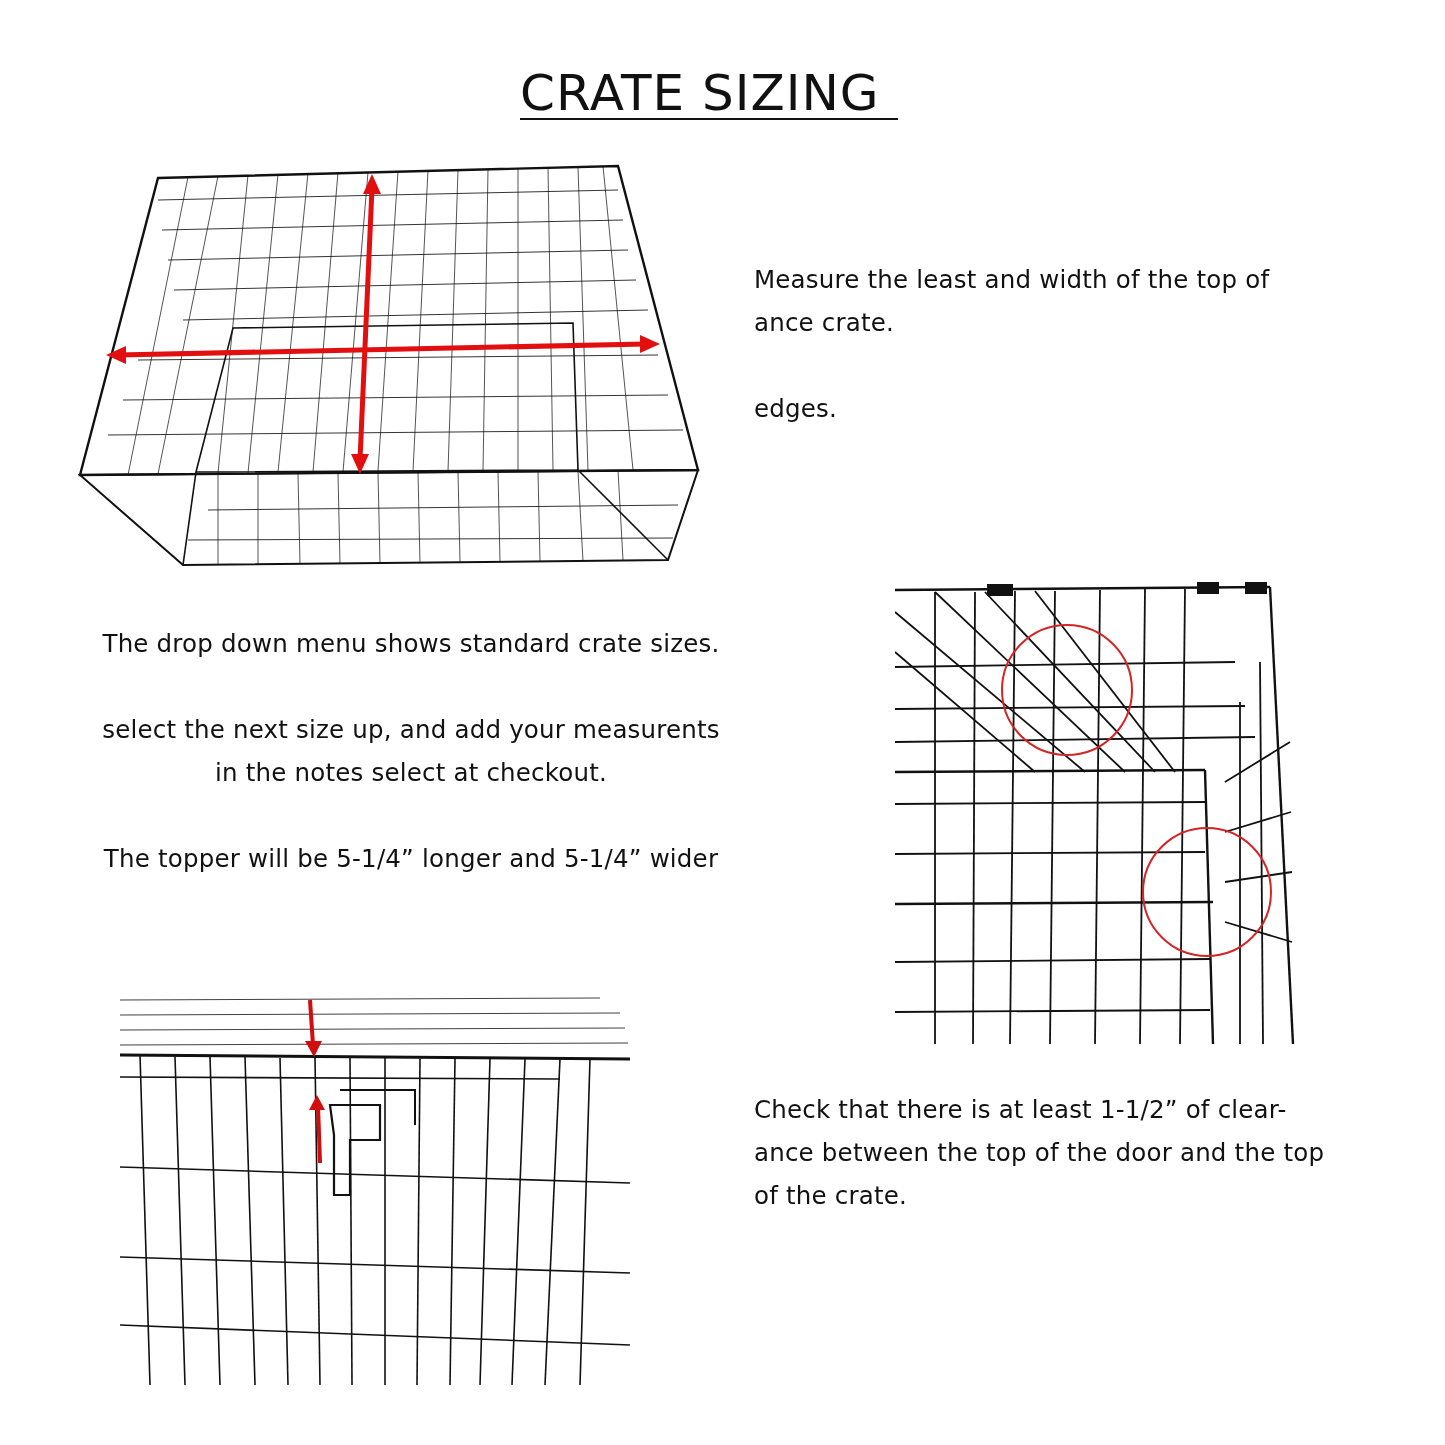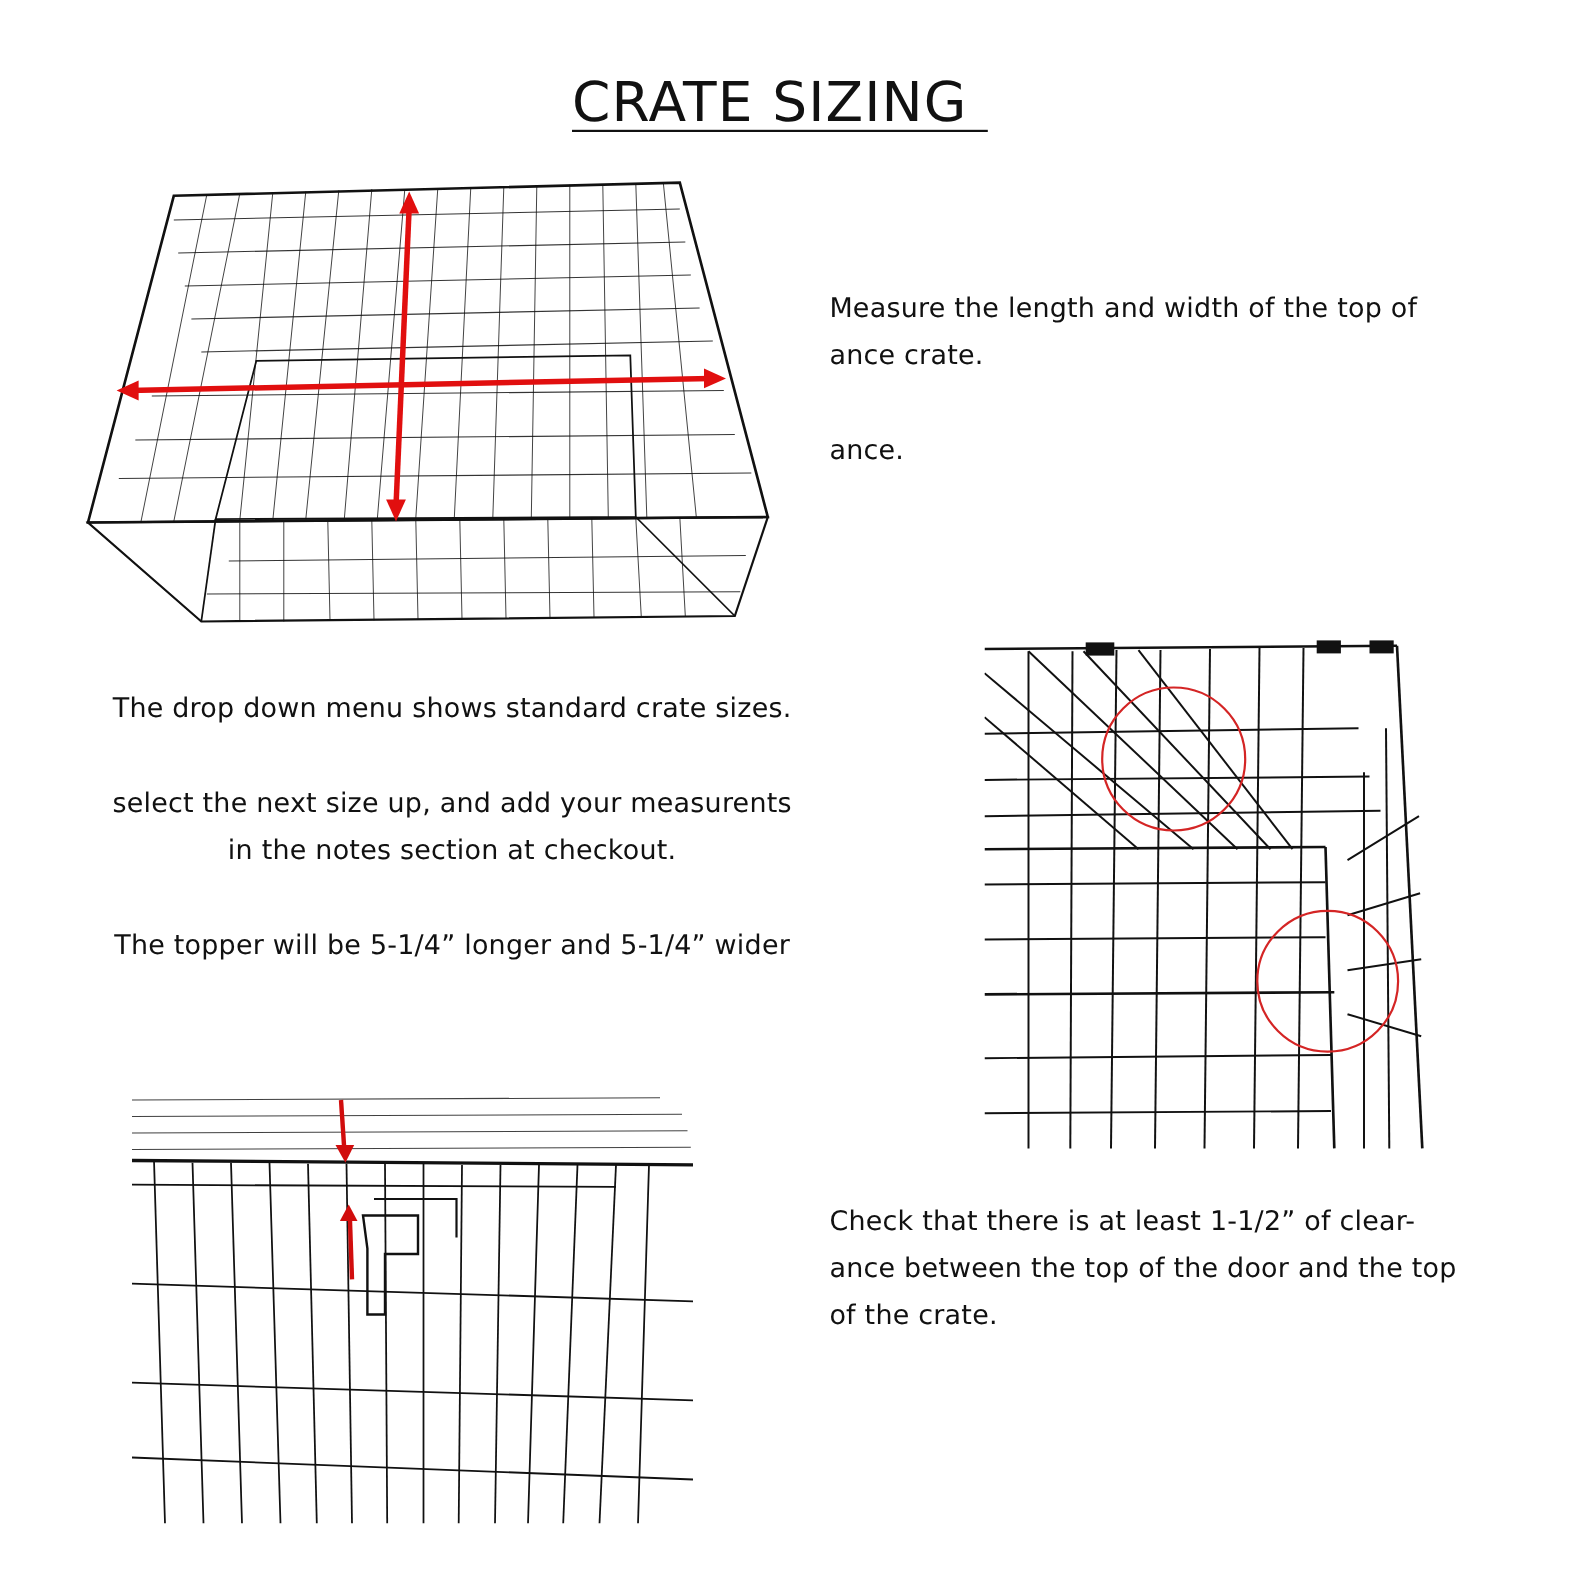--- a/index.html
+++ b/index.html
@@ -80,31 +80,31 @@
     <g fill="#e10f0f">
       <polygon points="294,14 285,34 303,34"></polygon>
       <polygon points="282,314 273,294 291,294"></polygon>
       <polygon points="28,195 48,186 48,204"></polygon>
       <polygon points="582,184 562,175 562,193"></polygon>
     </g>
   </svg>
 </div>
 
 <div class="para" style="left:754px; top:258px; width:640px;">
-  <div>Measure the length and width of the top of</div>
+  <div>Measure the least and width of the top of</div>
   <div>ance crate.</div>
   <div style="height:43px"></div>
-  <div>ance.</div>
+  <div>edges.</div>
 </div>
 
 <div class="para" style="left:66px; top:622px; width:690px;text-align:center;">
   <div>The drop down menu shows standard crate sizes.</div>
   <div style="height:43px"></div>
   <div>select the next size up, and add your measurents</div>
-  <div>in the notes section at checkout.</div>
+  <div>in the notes select at checkout.</div>
   <div style="height:43px"></div>
   <div>The topper will be 5-1/4” longer and 5-1/4” wider</div>
 </div>
 
 <div class="photo" style="left:895px; top:582px; width:405px; height:465px;">
   <svg width="405" height="465" viewBox="0 0 405 465">
     <g stroke="#111" stroke-width="2.4" fill="none">
       <line x1="0" y1="8" x2="375" y2="5"></line>
       <line x1="375" y1="5" x2="398" y2="462"></line>
       <line x1="0" y1="190" x2="310" y2="188"></line>

